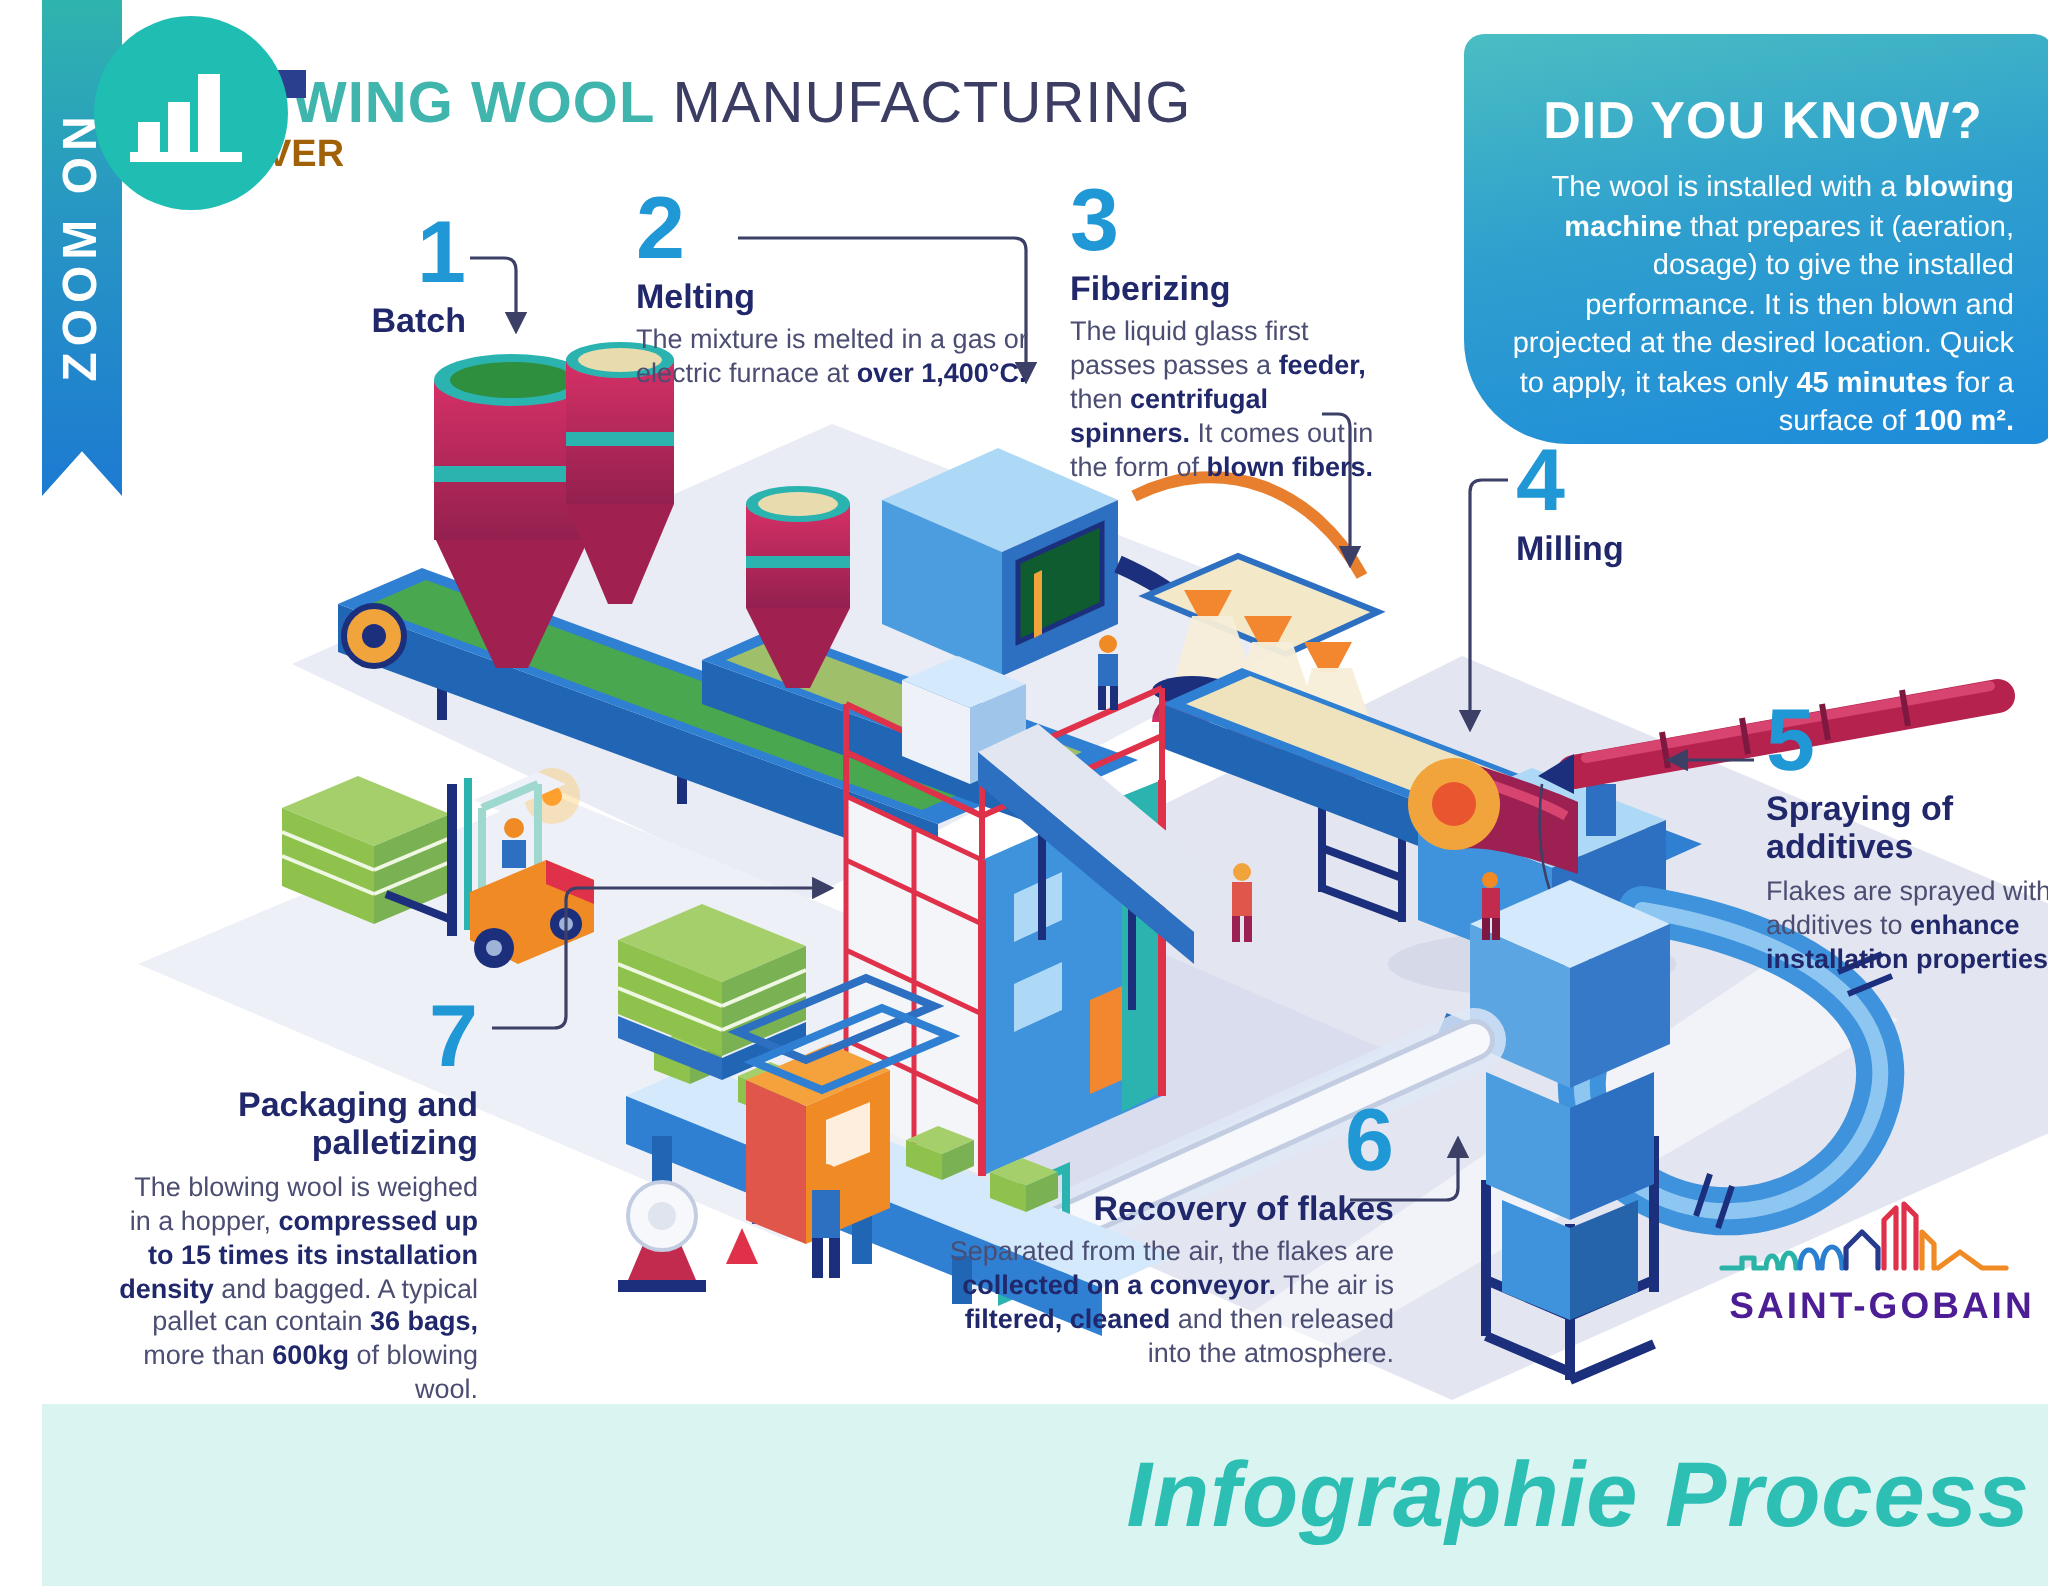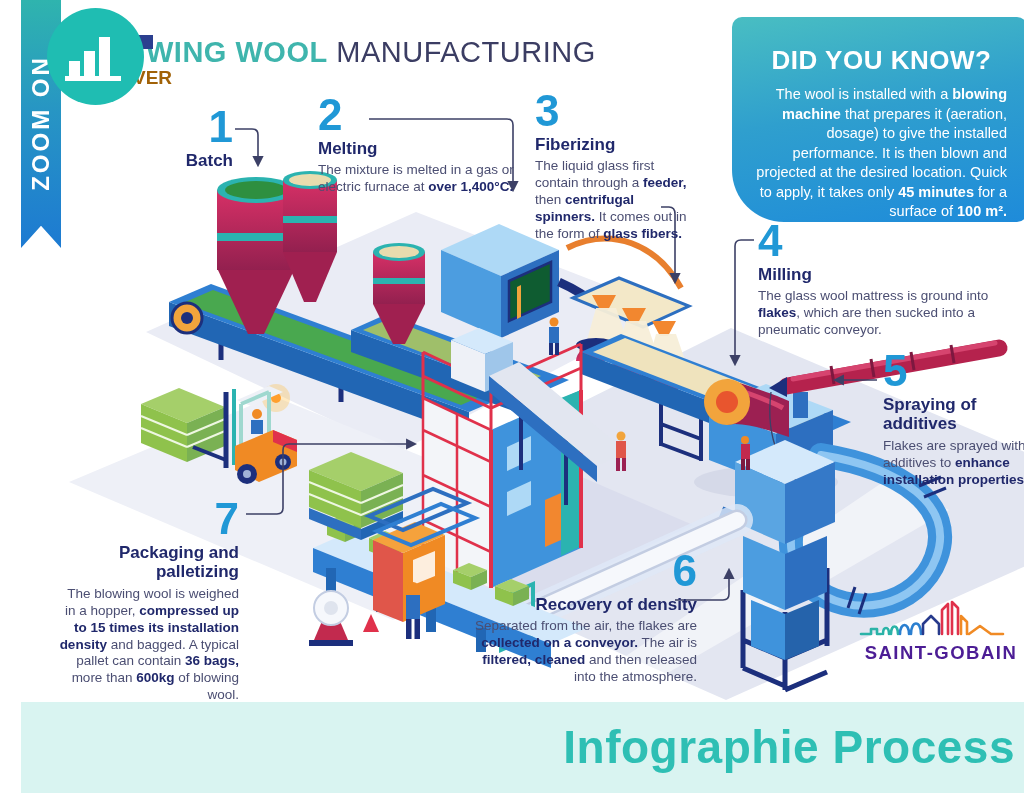--- a/index.html
+++ b/index.html
@@ -45,21 +45,21 @@
   .s4{left:737px;top:220px;width:252px;}
   .s5{left:862px;top:350px;width:150px;}
   .s6{left:450px;top:550px;width:226px;text-align:right;}
   .s7{left:34px;top:498px;width:184px;text-align:right;}
 
   
   .brandbox{position:absolute;left:832px;top:594px;width:176px;z-index:3;text-align:center;}
   .brand-name{font-size:18.5px;font-weight:600;color:#4c1d95;letter-spacing:1.5px;margin-top:2px;white-space:nowrap;}
   .banner{position:absolute;left:0;top:702px;width:1024px;height:91px;background:#d9f4f1;z-index:5;}
   .banner-label{position:absolute;right:30px;top:0;height:83px;line-height:91px;
-    font-size:46px;font-weight:bold;color:#2ebfb4;letter-spacing:0.5px;}
+    font-size:46px;font-weight:bold;color:#2ebfb4;letter-spacing:0.5px;font-style:italic;}
 
   .layer1{position:absolute;left:0;top:0;z-index:1;}
   .layer2{position:absolute;left:0;top:0;z-index:2;pointer-events:none;}
 </style>
 </head>
 <body>
 
 <div id="stage">
 
   <svg class="layer1" width="1024" height="793" viewBox="0 0 1024 793">
@@ -357,35 +357,34 @@
     <div class="title">Batch</div>
   </div>
   <div class="step s2">
     <div class="num">2</div>
     <div class="title">Melting</div>
     <div class="body"><span>The mixture is melted in a gas or electric furnace at </span><span class="b">over 1,400°C.</span></div>
   </div>
   <div class="step s3">
     <div class="num">3</div>
     <div class="title">Fiberizing</div>
-    <div class="body"><span>The liquid glass first contain through a </span><span class="b">feeder,</span><span> then </span><span class="b">centrifugal spinners.</span><span> It comes out in the form of </span><span class="b">glass fibers.</span></div>
+    <div class="body"><span>The liquid glass first passes passes a </span><span class="b">feeder,</span><span> then </span><span class="b">centrifugal spinners.</span><span> It comes out in the form of </span><span class="b">blown fibers.</span></div>
   </div>
   <div class="step s4">
     <div class="num">4</div>
     <div class="title">Milling</div>
-    <div class="body"><span>The glass wool mattress is ground into </span><span class="b">flakes</span><span>, which are then sucked into a pneumatic conveyor.</span></div>
   </div>
   <div class="step s5">
     <div class="num">5</div>
     <div class="title">Spraying of additives</div>
     <div class="body"><span>Flakes are sprayed with additives to </span><span class="b">enhance installation properties.</span></div>
   </div>
   <div class="step s6">
     <div class="num">6</div>
-    <div class="title">Recovery of density</div>
+    <div class="title">Recovery of flakes</div>
     <div class="body"><span>Separated from the air, the flakes are </span><span class="b">collected on a conveyor.</span><span> The air is </span><span class="b">filtered, cleaned</span><span> and then released into the atmosphere.</span></div>
   </div>
   <div class="step s7">
     <div class="num">7</div>
     <div class="title">Packaging and palletizing</div>
     <div class="body"><span>The blowing wool is weighed in a hopper, </span><span class="b">compressed up to 15 times its installation density</span><span> and bagged. A typical pallet can contain </span><span class="b">36 bags,</span><span> more than </span><span class="b">600kg</span><span> of blowing wool.</span></div>
   </div>
 
   <div class="brandbox">
     <svg width="160" height="46" viewBox="0 0 160 46">

